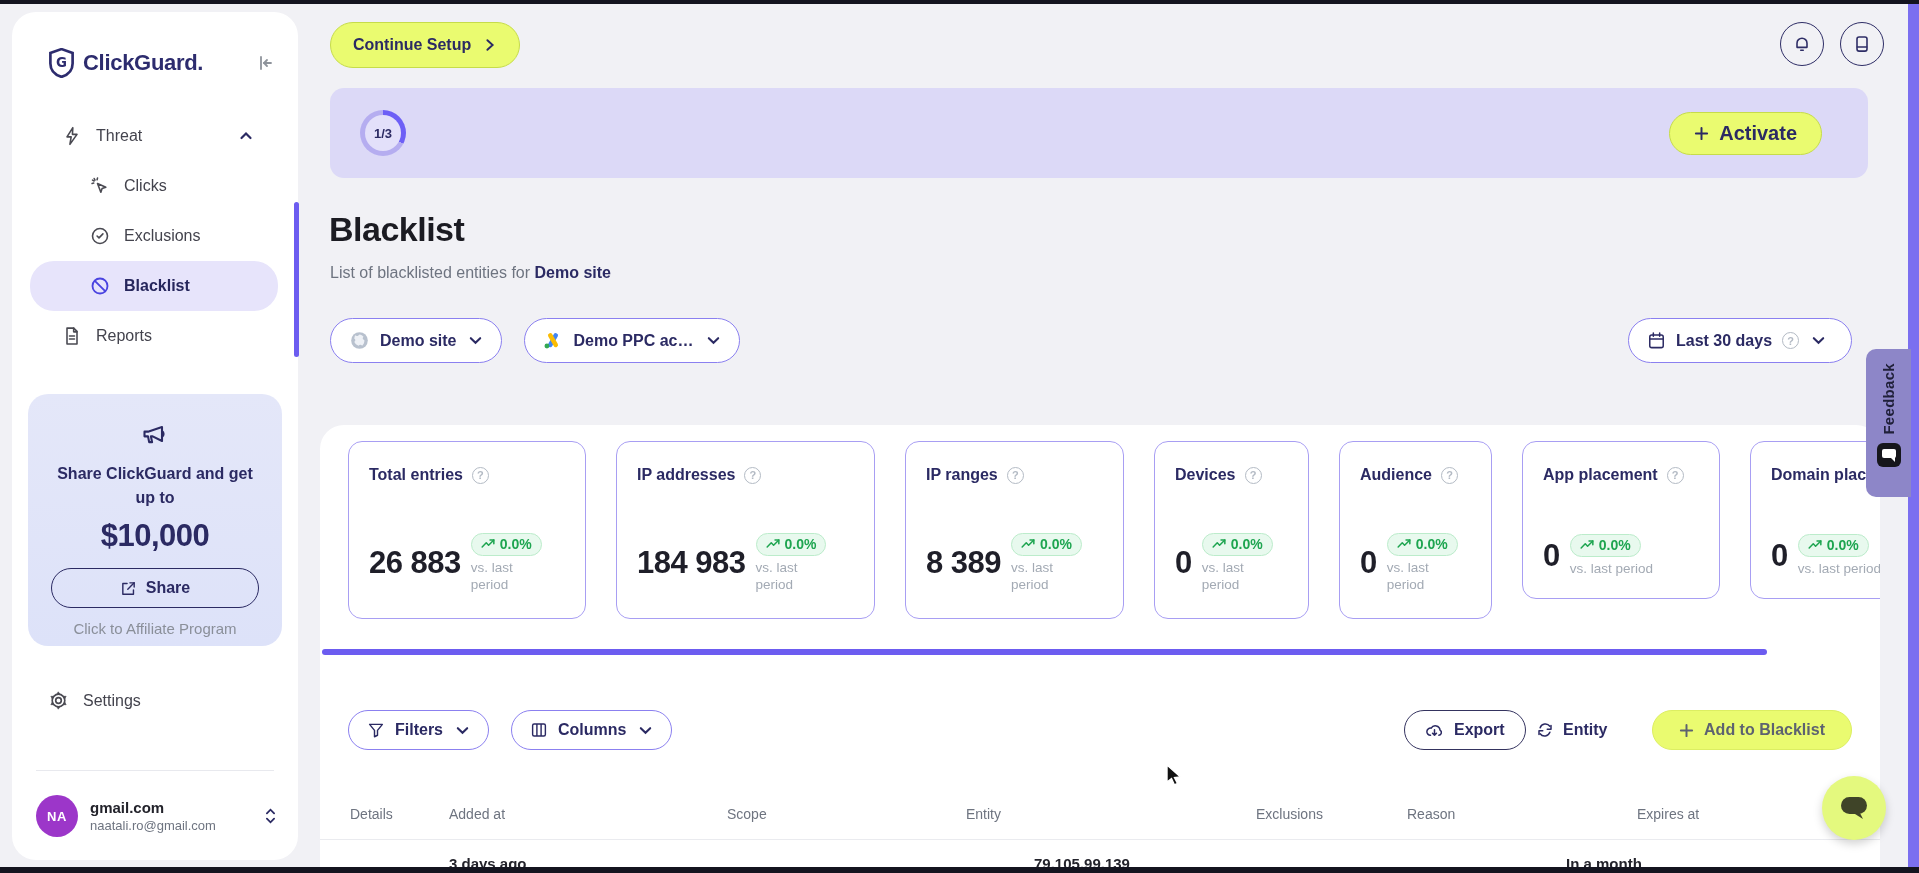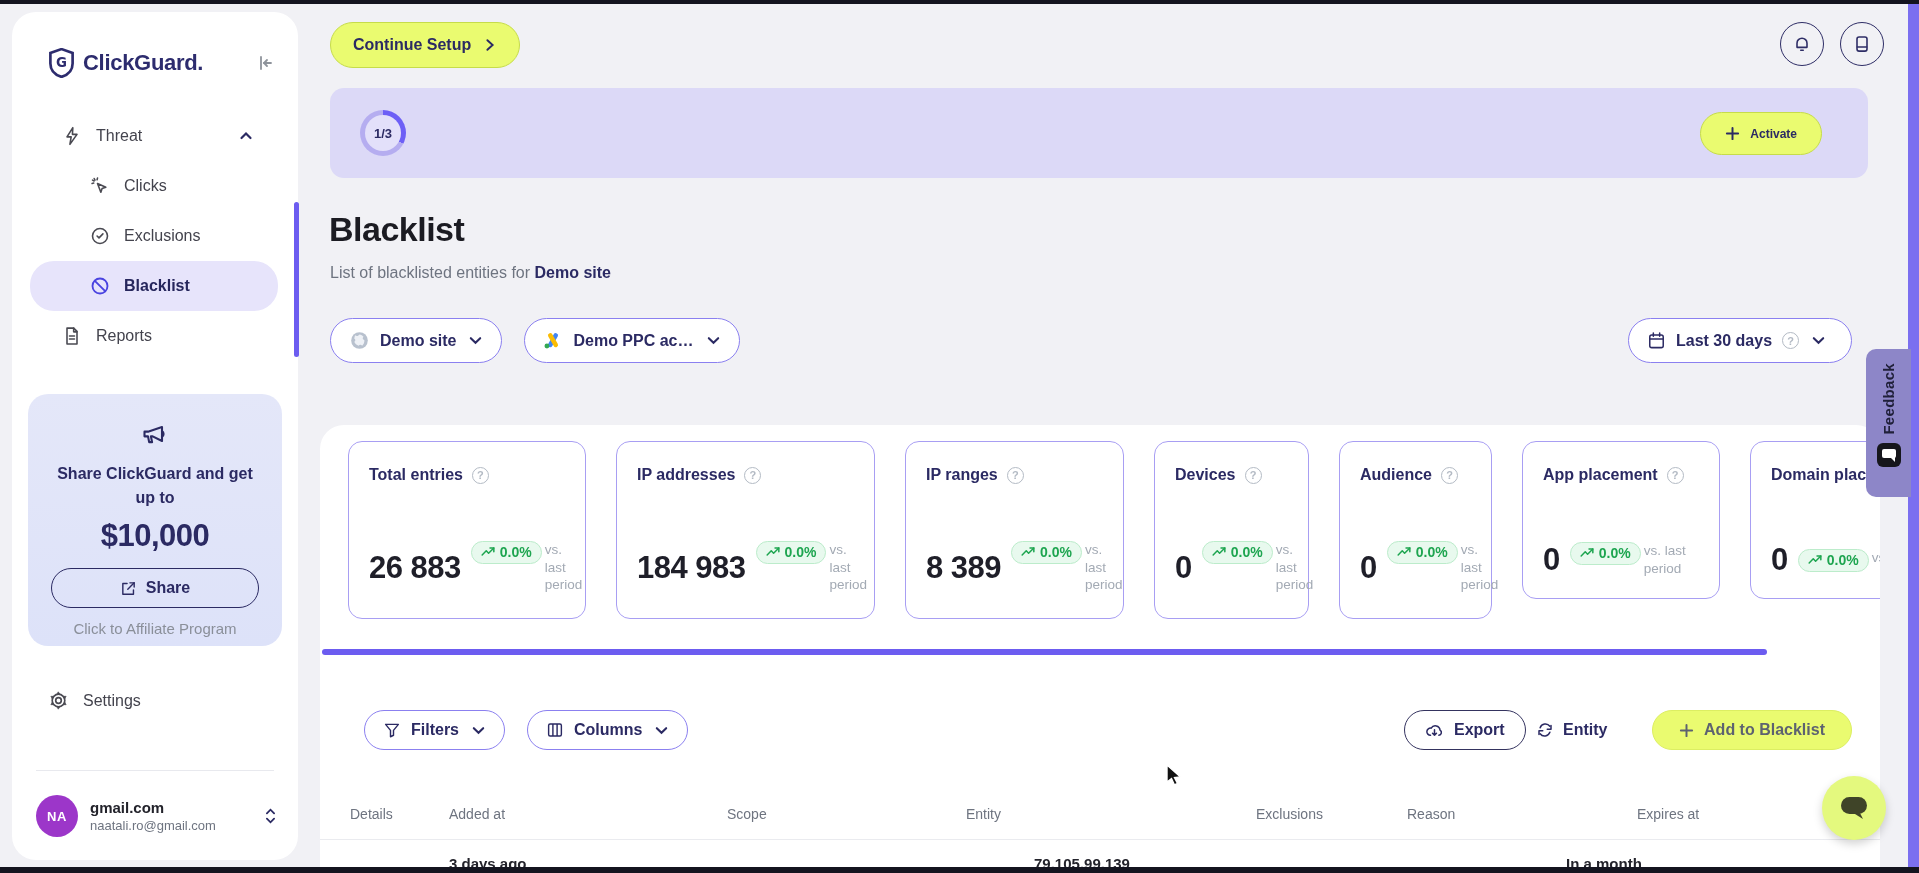--- a/index.html
+++ b/index.html
@@ -43,21 +43,21 @@
   .icon-circle { position:absolute; top:22px; width:44px; height:44px; border-radius:50%; border:1.6px solid #2e2d66; background:transparent; display:flex; align-items:center; justify-content:center; color:#2e2d66; cursor:pointer; }
   .icon-circle.bell { left:1780px; }
   .icon-circle.book { left:1840px; }
 
   
   .demo-banner { position:absolute; left:330px; top:88px; width:1538px; height:90px; background:#dcd9f7; border-radius:14px; display:flex; align-items:center; z-index:4; }
   .ring { position:relative; width:46px; height:46px; border-radius:50%; background:conic-gradient(#6d5ff6 0deg 118deg, #b5adf0 118deg 360deg); margin-left:30px; flex:none; }
   .ring-inner { position:absolute; inset:5px; border-radius:50%; background:#dcd9f7; display:flex; align-items:center; justify-content:center; font-size:13px; font-weight:700; color:#2b2a63; }
   .ring-inner { background:#e3e0fa; }
   .banner-msg { margin-left:14px; font-size:16.5px; font-weight:500; color:#2b2a63; }
-  .activate-btn { position:absolute; right:46px; top:24px; height:43px; padding:0 24px; border-radius:22px; background:#eafb70; border:1.6px solid #c6dc4a; display:flex; align-items:center; gap:10px; font-size:12px; font-weight:700; color:#2b2a63; cursor:pointer; font-family:inherit; }
+  .activate-btn { position:absolute; right:46px; top:24px; height:43px; padding:0 24px; border-radius:22px; background:#eafb70; border:1.6px solid #c6dc4a; display:flex; align-items:center; gap:10px; font-size:20px; font-weight:700; color:#2b2a63; cursor:pointer; font-family:inherit; }
 
   
   .page-title { position:absolute; left:329px; top:210px; font-size:34px; font-weight:800; color:#1b1b22; letter-spacing:-0.5px; }
   .page-subtitle { position:absolute; left:330px; top:264px; font-size:16px; color:#6e7480; }
   .page-subtitle strong { color:#2b2a63; font-weight:700; }
 
   .pill { height:45px; border:1.6px solid #8b80f0; border-radius:24px; background:#fff; display:flex; align-items:center; gap:10px; padding:0 18px; font-size:16px; font-weight:600; color:#2b2a63; cursor:pointer; font-family:inherit; }
   .selector-row { position:absolute; left:330px; top:318px; display:flex; gap:22px; }
   .date-pill { position:absolute; left:1628px; top:318px; width:224px; }
   .chev { display:flex; color:#2b2a63; margin-left:2px; }
@@ -70,30 +70,30 @@
   .stat-card { position:relative; flex:none; border:1.5px solid #a89ef3; border-radius:14px; background:#fff; height:178px; }
   .stat-card:nth-child(1){ width:238px; } .stat-card:nth-child(2){ width:259px; }
   .stat-card:nth-child(3){ width:219px; } .stat-card:nth-child(4){ width:155px; }
   .stat-card:nth-child(5){ width:153px; } .stat-card:nth-child(6){ width:198px; height:158px; }
   .stat-card:nth-child(7){ width:212px; height:158px; }
   .stat-top { display:flex; align-items:center; gap:9px; padding:24px 20px 0; white-space:nowrap; overflow:hidden; }
   .stat-label { font-size:16px; font-weight:600; color:#2b2a63; }
   .stat-bottom { position:absolute; left:20px; right:8px; bottom:24px; display:flex; align-items:center; gap:10px; }
   .stat-card:nth-child(6) .stat-bottom, .stat-card:nth-child(7) .stat-bottom { bottom:20px; }
   .stat-value { font-size:31px; font-weight:800; color:#1f1f29; letter-spacing:-0.5px; white-space:nowrap; }
-  .stat-side { display:flex; flex-direction:row; gap:3px; width:78px; }
+  .stat-side { display:flex; flex-direction:column; gap:3px; width:78px; }
   .stat-card:nth-child(6) .stat-side { width:128px; }
   .stat-card:nth-child(7) .stat-side { width:128px; }
   .stat-card:nth-child(7) .vs { white-space:nowrap; }
   .badge { align-self:flex-start; display:flex; align-items:center; gap:5px; background:#e8f9ee; border:1px solid #bceccb; border-radius:12px; padding:2px 9px 3px; font-size:14px; font-weight:700; color:#1ea550; white-space:nowrap; }
   .vs { font-size:13.5px; color:#a3aab4; line-height:1.3; }
 
   .h-scrollbar { position:absolute; left:2px; top:224px; width:1445px; height:6px; border-radius:3px; background:#6c5cf0; }
 
-  .toolbar-left { position:absolute; left:44px; top:285px; display:flex; gap:22px; }
+  .toolbar-left { position:absolute; left:28px; top:285px; display:flex; gap:22px; }
   .toolbar-pill { height:40px; border:1.6px solid #8b80f0; border-radius:22px; background:#fff; display:flex; align-items:center; gap:10px; padding:0 18px; font-size:16px; font-weight:600; color:#2b2a63; cursor:pointer; font-family:inherit; }
   .export-btn { position:absolute; left:1084px; top:285px; height:40px; padding:0 20px; border-radius:22px; border:1.6px solid #34335f; background:#fff; display:flex; align-items:center; gap:10px; font-size:16px; font-weight:600; color:#2b2a63; cursor:pointer; font-family:inherit; }
   .refresh-btn { position:absolute; left:1216px; top:285px; height:40px; display:flex; align-items:center; gap:9px; font-size:16px; font-weight:600; color:#2b2a63; background:none; border:none; cursor:pointer; font-family:inherit; }
   .add-btn { position:absolute; left:1332px; top:285px; width:200px; height:40px; border-radius:22px; background:#eafb70; border:1px solid #dcee62; display:flex; align-items:center; justify-content:center; gap:10px; font-size:16px; font-weight:600; color:#5d6270; cursor:pointer; font-family:inherit; }
 
   .table-head { position:absolute; left:0; top:381px; width:100%; height:30px; font-size:14px; color:#6e7480; }
   .table-head span { position:absolute; top:0; }
   .th-details{left:30px;} .th-added{left:129px;} .th-scope{left:407px;} .th-entity{left:646px;}
   .th-exclusions{left:936px;} .th-reason{left:1087px;} .th-expires{left:1317px;}
   .head-divider { position:absolute; left:0; top:414px; width:100%; height:1px; background:#eaebef; }

